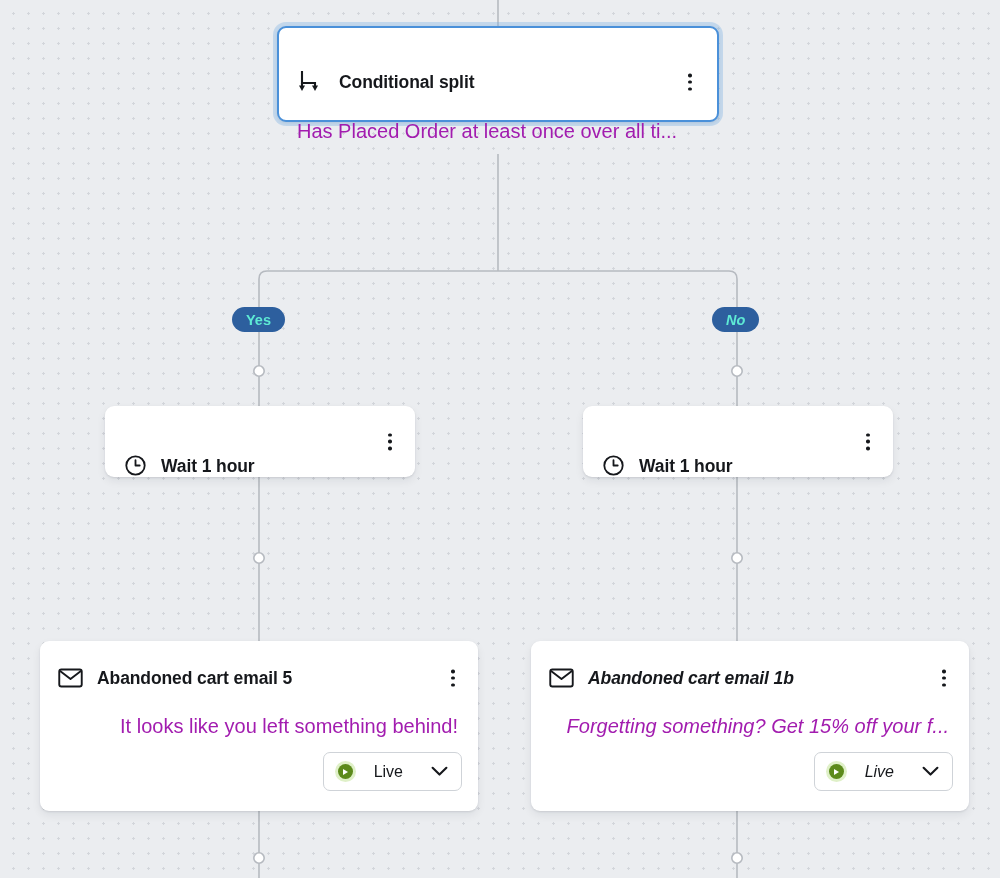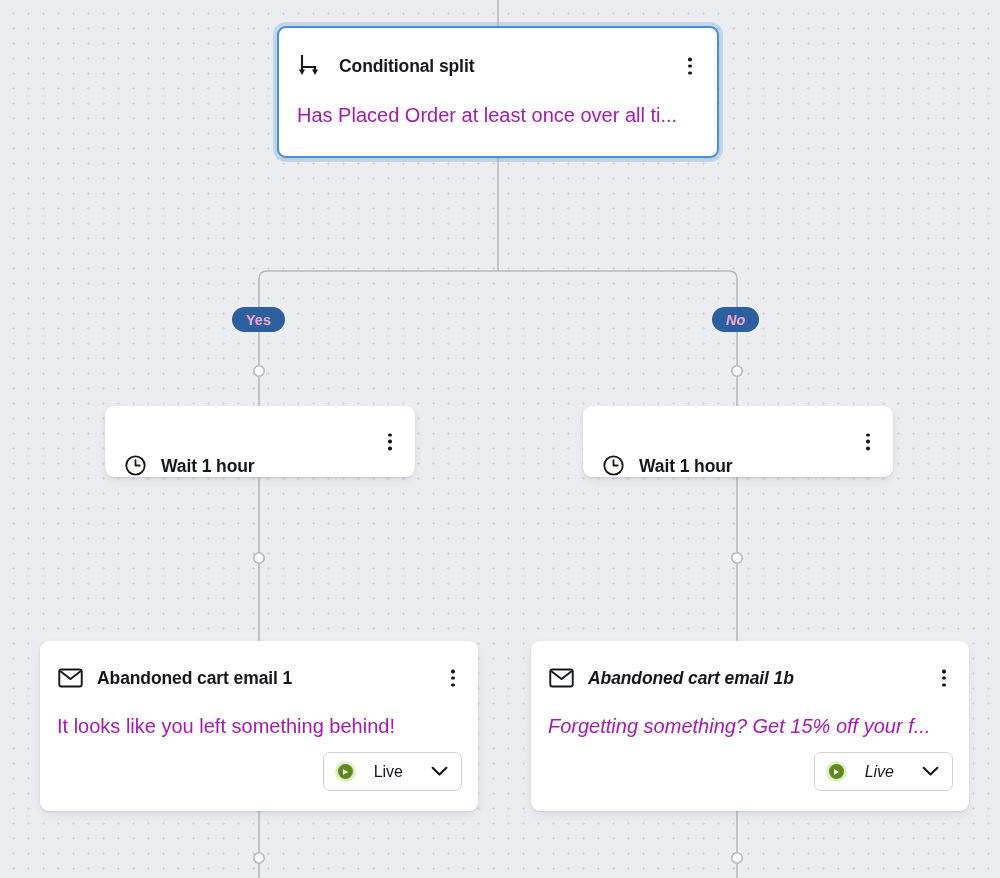--- a/index.html
+++ b/index.html
@@ -104,22 +104,22 @@
     height: 3.6px;
     border-radius: 50%;
     background: #16181c;
   }
 
   
   #node-split {
     left: 277px;
     top: 26px;
     width: 442px;
-    height: 132px;
-    padding: 16px 22px 0 18px;
+    height: 96px;
+    padding: 32px 22px 0 18px;
   }
   #node-split .node-head { height: 44px; }
   #node-split .node-icon { width: 28px; margin-right: 14px; }
   #node-split .node-sub { margin-top: 16px; }
 
   
   .node-wait {
     top: 406px;
     width: 310px;
     height: 71px;
@@ -132,21 +132,21 @@
 
   
   .node-email {
     top: 641px;
     width: 438px;
     height: 170px;
     padding: 15px 20px 0 17px;
   }
   .node-email .node-head { height: 44px; }
   .node-email .node-icon { width: 27px; margin-right: 13px; }
-  .node-email .node-sub { margin-top: 15px; }
+  .node-email .node-sub { margin-top: 15px; text-align: right; }
   #node-email-1  { left: 40px; }
   #node-email-1b { left: 531px; font-style: italic; }
 
   .status-row {
     position: absolute;
     right: 16px;
     bottom: 20px;
   }
 
   .status-pill {
@@ -193,21 +193,21 @@
   }
   .status-chev { margin-left: 10px; display: flex; align-items: center; }
 
   
   .branch-badge {
     position: absolute;
     height: 25px;
     padding: 3px 14px;
     border-radius: 13px;
     background: #2d5f9e;
-    color: #f9a8d4;
+    color: #5eead4;
     font-size: 14.5px;
     font-weight: 600;
     display: flex;
     align-items: center;
     justify-content: center;
     cursor: pointer;
   }
   #badge-yes { left: 232px; top: 307px; }
   #badge-no  { left: 712px; top: 307px; font-style: italic; }
 </style>
@@ -299,21 +299,21 @@
   </div>
 
   <div class="node node-email" id="node-email-1">
     <div class="node-head">
       <span class="node-icon">
         <svg width="25" height="20" viewBox="0 0 26 21" xmlns="http://www.w3.org/2000/svg">
           <rect x="1.2" y="1.6" width="23.6" height="17.8" rx="2.2" stroke="#16181c" stroke-width="2" fill="none"></rect>
           <path d="M2.4 3.4 L13 11.6 L23.6 3.4" stroke="#16181c" stroke-width="2" fill="none" stroke-linecap="round" stroke-linejoin="round"></path>
         </svg>
       </span>
-      <span class="node-title">Abandoned cart email 1</span>
+      <span class="node-title">Abandoned cart email 5</span>
       <span class="kebab">
         <span></span>
           <span></span>
           <span></span>
       </span>
     </div>
     <div class="node-sub">It looks like you left something behind!</div>
     <div class="status-row">
       <div class="status-pill">
         <span class="status-icon">

